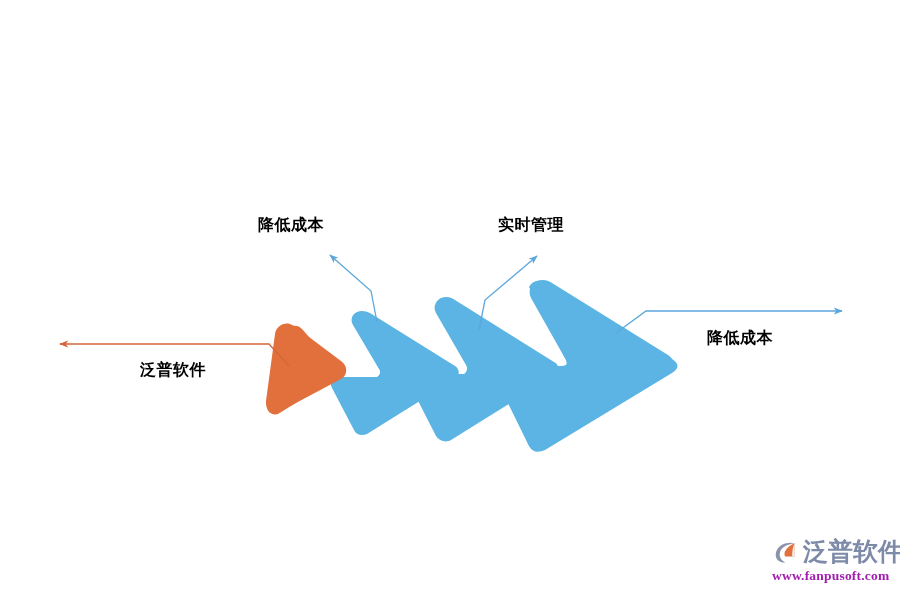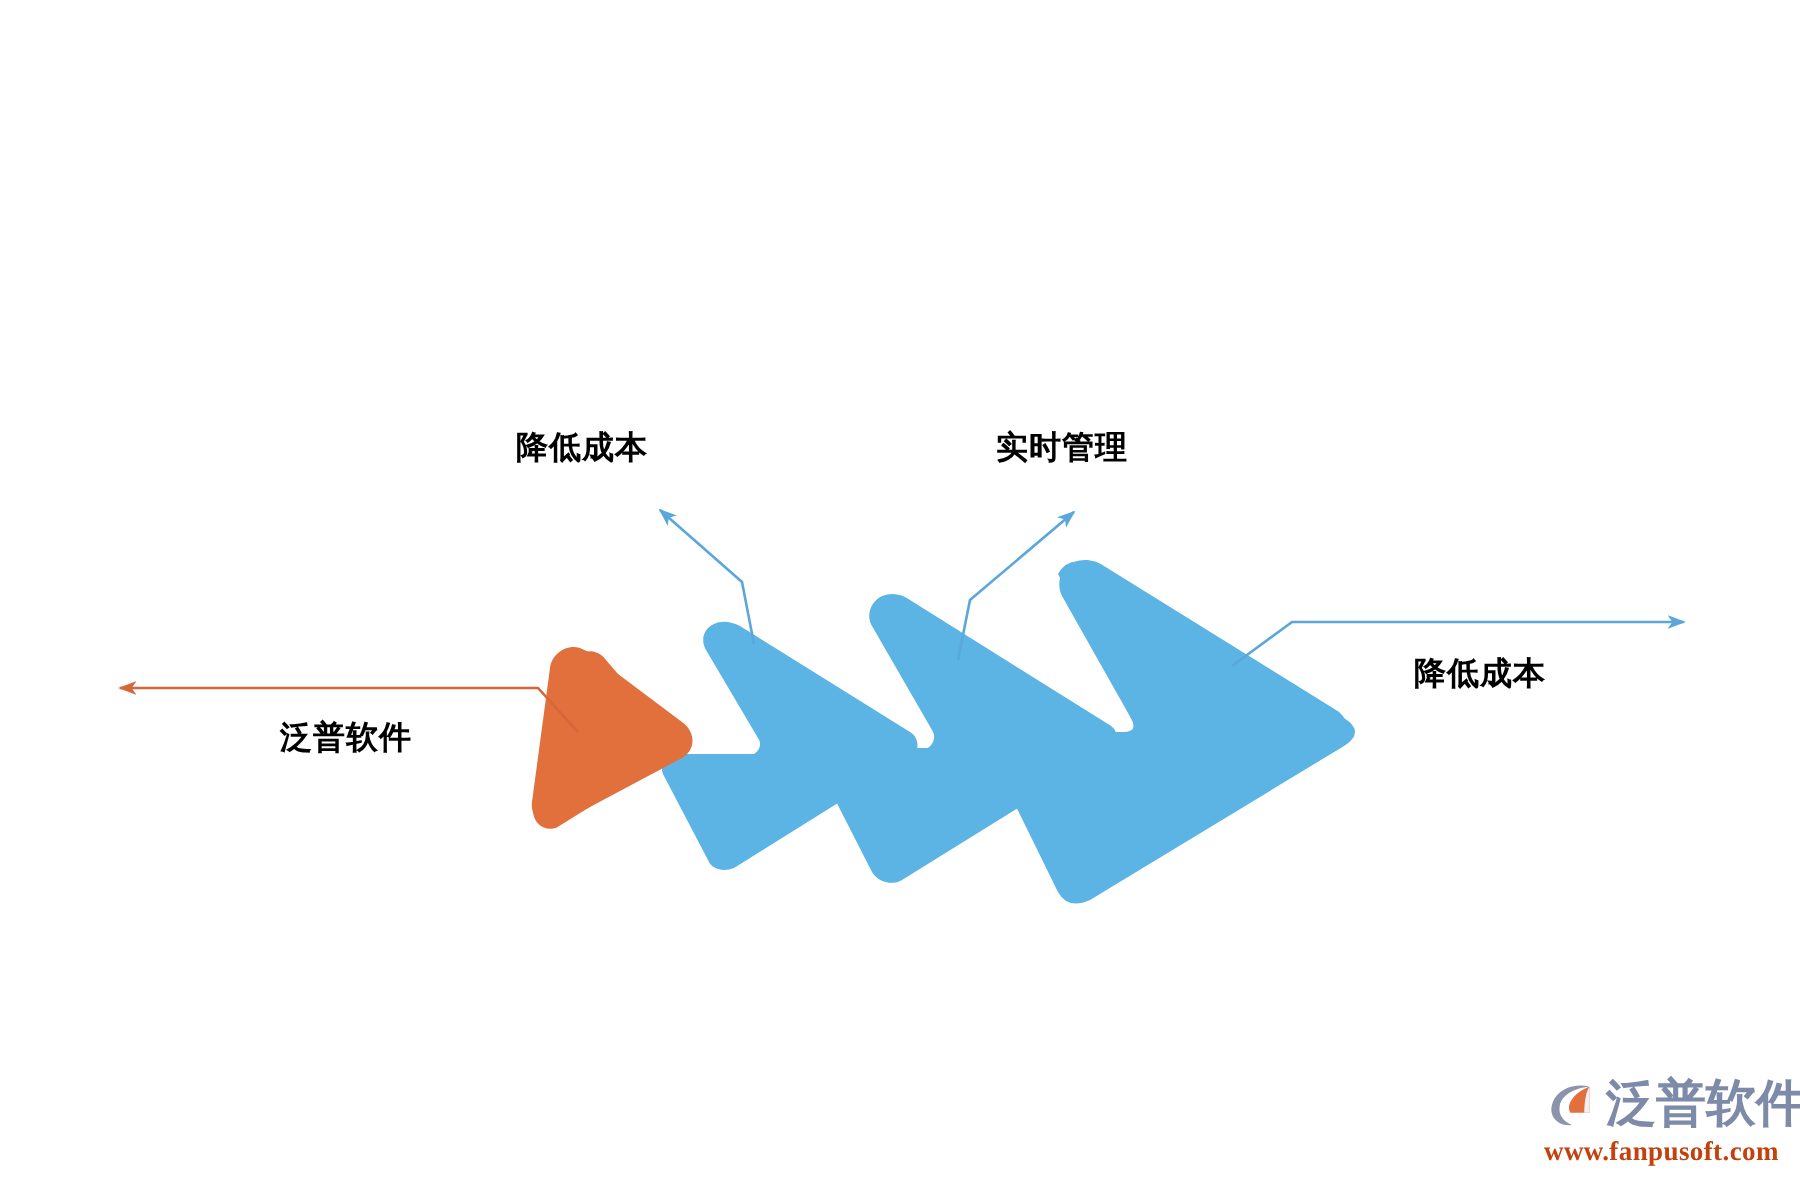--- a/index.html
+++ b/index.html
@@ -68,21 +68,21 @@
     line-height: 28px;
     color: #7d8aa8;
     letter-spacing: 0px;
     white-space: nowrap;
   }
   #brand-url {
     font-family: "Liberation Serif", "DejaVu Serif", serif;
     font-weight: bold;
     font-size: 13.5px;
     line-height: 15px;
-    color: #c2410c;
+    color: #a21caf;
     letter-spacing: 0.2px;
     margin-top: 1px;
     white-space: nowrap;
   }
 </style>
 </head>
 <body>
 
 <div id="canvas">
 

